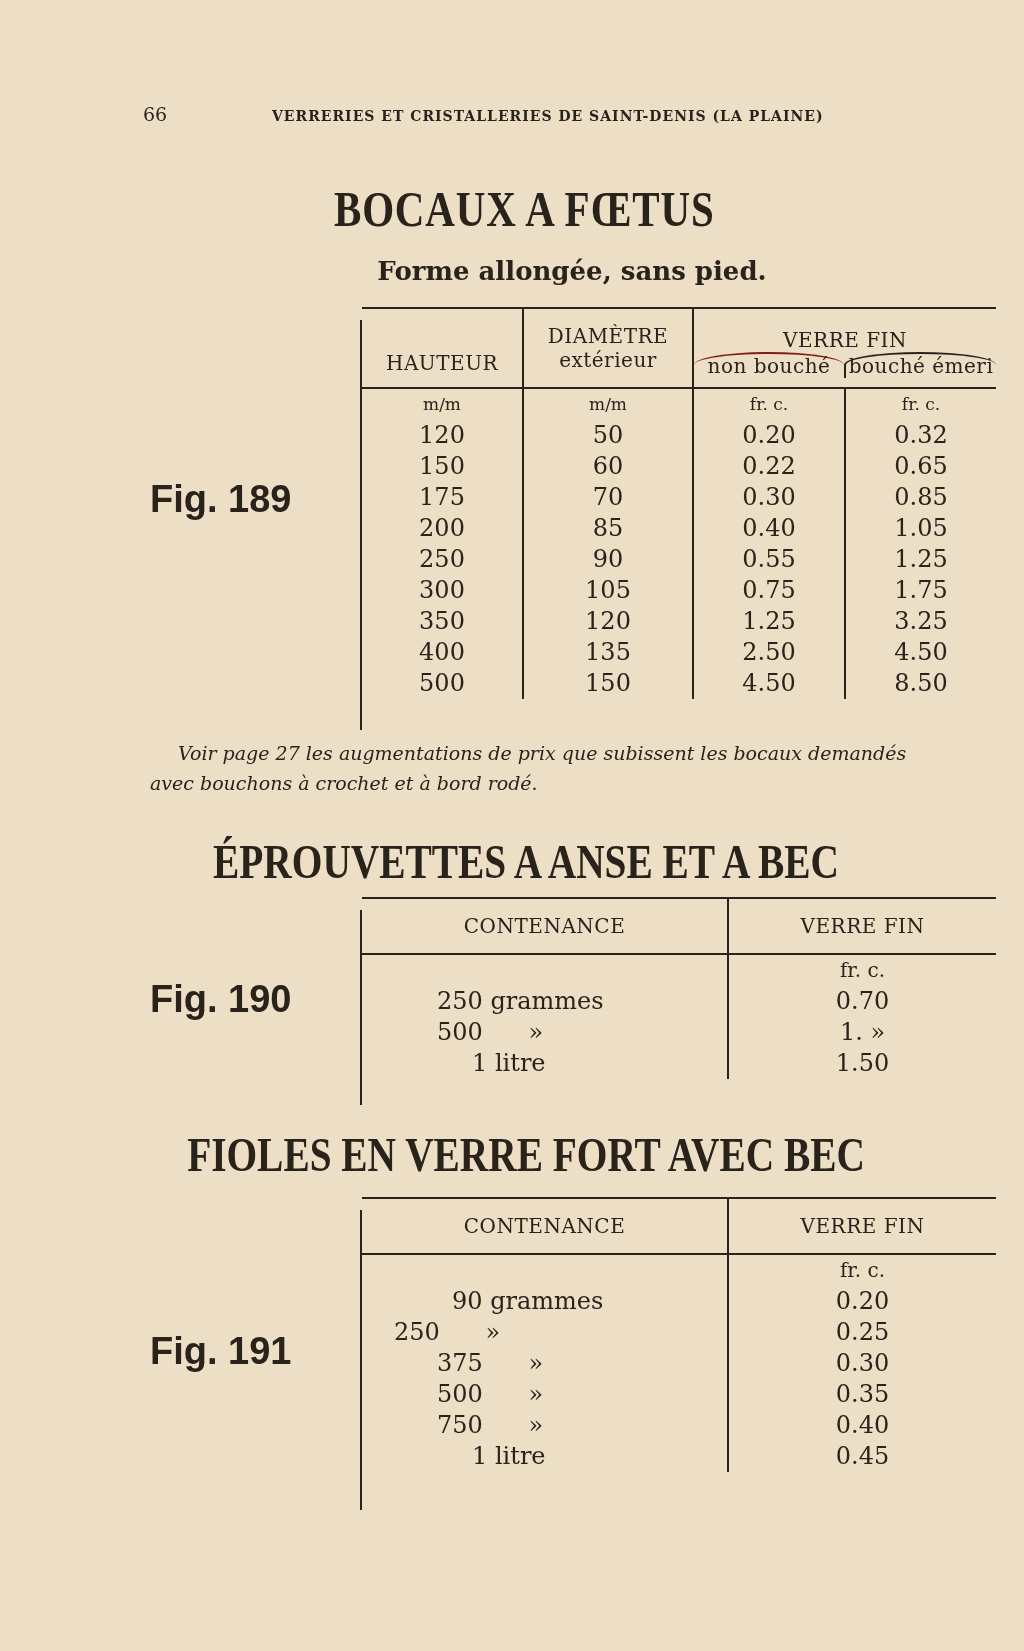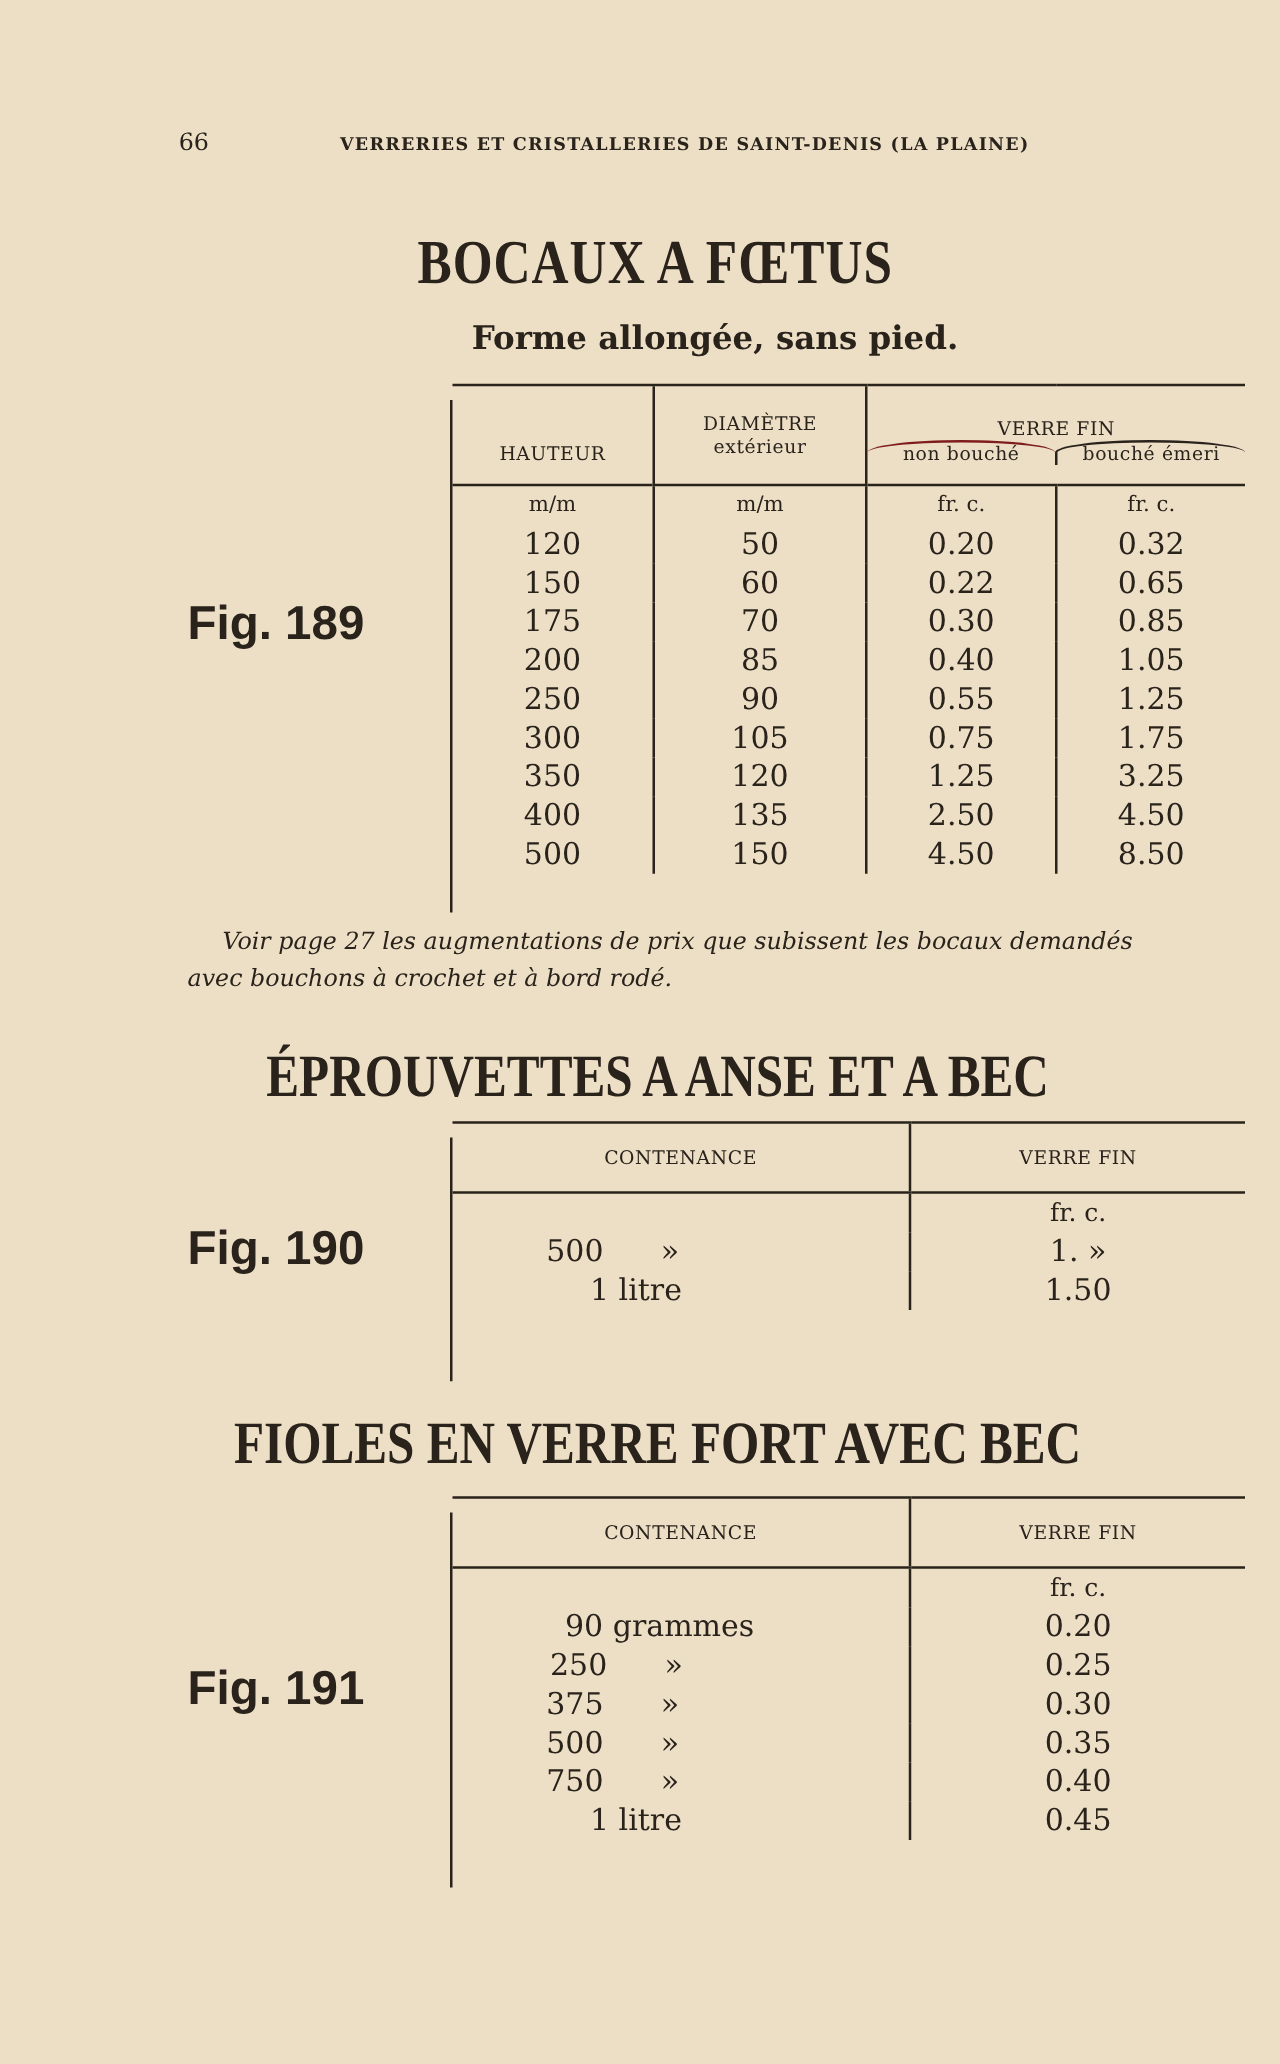--- a/index.html
+++ b/index.html
@@ -12,21 +12,21 @@
   .t1{top:180px;font-size:50px;transform:scaleX(0.82);transform-origin:580px 0;letter-spacing:1px;}
   .sub1{top:256px;font-size:26px;font-weight:bold;left:0;width:1024px;text-align:center;font-family:"DejaVu Serif",serif;transform:translateX(60px);}
   .t2{top:834px;font-size:48px;transform:scaleX(0.82);transform-origin:590px 0;}
   .t3{top:1127px;font-size:48px;transform:scaleX(0.82);transform-origin:590px 0;}
   .fig{position:absolute;left:150px;font-size:38px;font-weight:bold;font-family:Liberation Sans, sans-serif;}
   .brace{position:absolute;border-left:2px solid #2a231b;}
   table{position:absolute;border-collapse:collapse;font-size:24px;}
   td,th{padding:0;text-align:center;vertical-align:top;}
   .hline{border-top:2px solid #2a231b;}
   .vl{border-left:2px solid #2a231b;}
-  .hdr{font-size:15px;font-weight:normal;letter-spacing:0.5px;border-radius:21px;}
+  .hdr{font-size:20px;font-weight:normal;letter-spacing:0.5px;border-radius:21px;}
   .row td{height:31px;line-height:31px;}
   .note{position:absolute;left:178px;top:738px;font-size:19px;font-style:italic;width:820px;line-height:30px;}
 </style>
 </head>
 <body>
 
 <div class="abs header-num">66</div>
 <div class="abs header-title">VERRERIES ET CRISTALLERIES DE SAINT-DENIS (LA PLAINE)</div>
 
 <div class="title t1">BOCAUX A FŒTUS</div>
@@ -126,20 +126,24 @@
   <tbody>
       <tr style="height:56px">
     <th class="hline hdr" style="width:365px;vertical-align:middle;border-bottom:2px solid #2a231b">CONTENANCE</th>
     <th class="hline vl hdr" style="vertical-align:middle;border-bottom:2px solid #2a231b">VERRE FIN</th>
   </tr>
   <tr class="row">
         <td></td>
         <td class="vl" style="font-size:20px">fr. c.</td>
       </tr>
   <tr class="row">
+        <td style="white-space:pre;text-align:left;padding-left:75px">250 grammes</td>
+        <td class="vl">0.70</td>
+      </tr>
+  <tr class="row">
         <td style="white-space:pre;text-align:left;padding-left:75px">500      »</td>
         <td class="vl">1. »</td>
       </tr>
   <tr class="row">
         <td style="white-space:pre;text-align:left;padding-left:110px">1 litre</td>
         <td class="vl">1.50</td>
       </tr>
 </tbody>
   </table>
 
@@ -154,21 +158,21 @@
   </tr>
   <tr class="row">
         <td></td>
         <td class="vl" style="font-size:20px">fr. c.</td>
       </tr>
   <tr class="row">
         <td style="white-space:pre;text-align:left;padding-left:90px">90 grammes</td>
         <td class="vl">0.20</td>
       </tr>
   <tr class="row">
-        <td style="white-space:pre;text-align:left;padding-left:78px">250      »</td>
+        <td style="white-space:pre;text-align:left;padding-left:32px">250      »</td>
         <td class="vl">0.25</td>
       </tr>
   <tr class="row">
         <td style="white-space:pre;text-align:left;padding-left:75px">375      »</td>
         <td class="vl">0.30</td>
       </tr>
   <tr class="row">
         <td style="white-space:pre;text-align:left;padding-left:75px">500      »</td>
         <td class="vl">0.35</td>
       </tr>

